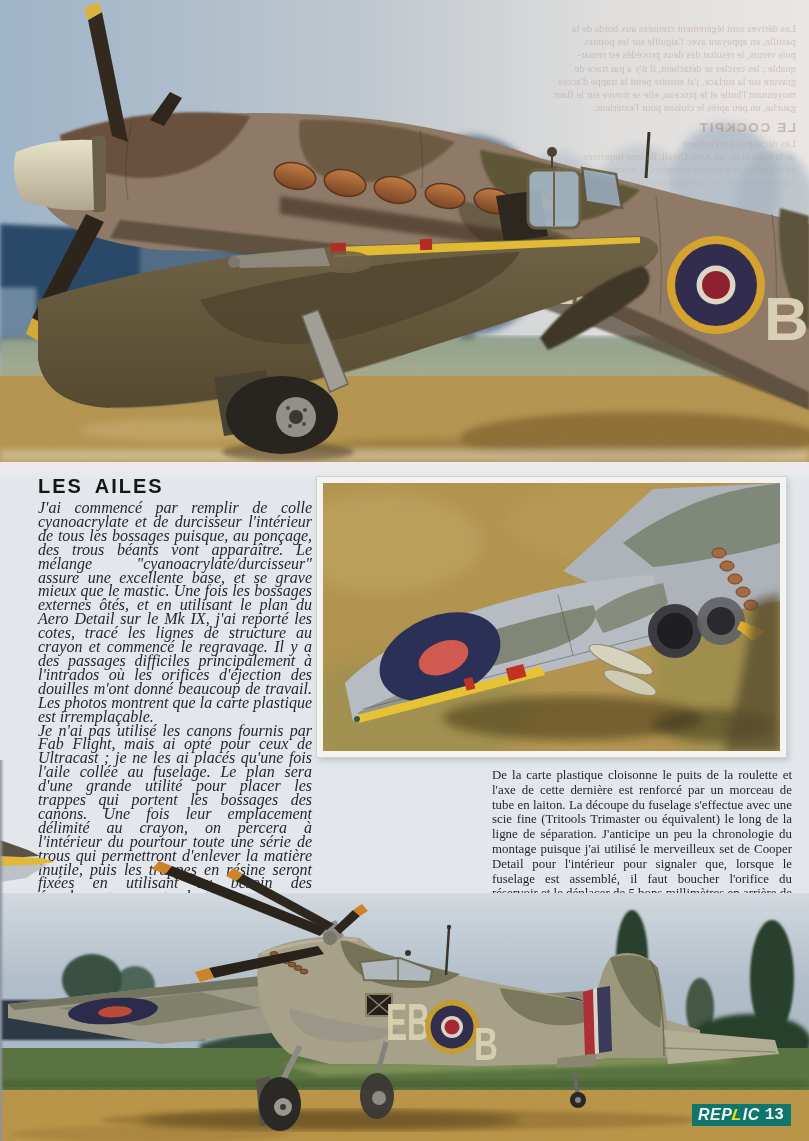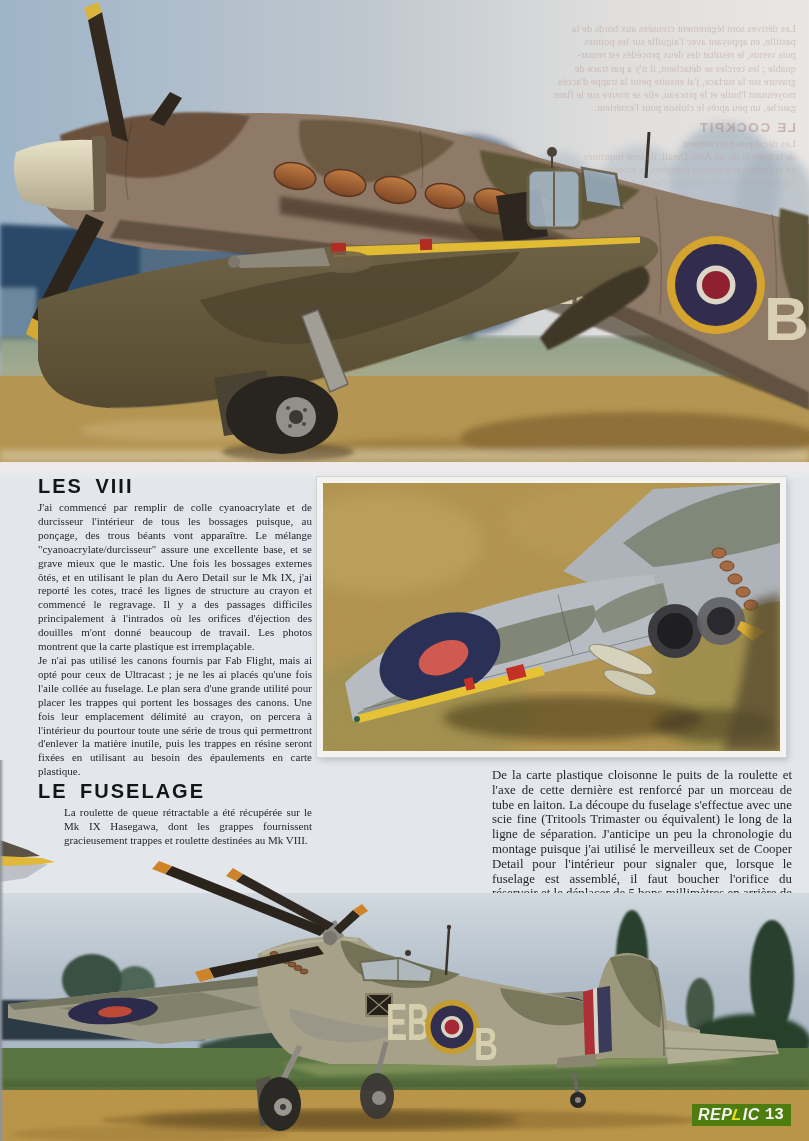--- a/index.html
+++ b/index.html
@@ -26,34 +26,34 @@
              font-size:13.5px;letter-spacing:1.6px;color:#ab8276;margin:7px 0 2px;}
 
   
   .col-left{position:absolute;left:38px;top:474px;width:274px;color:#26262e;}
   .col-right{position:absolute;left:492px;top:768px;width:300px;color:#26262e;}
   h2.head{font-family:"Liberation Sans",sans-serif;font-weight:bold;
           font-size:20px;letter-spacing:2px;word-spacing:5px;color:#151517;
           margin:0 0 4px 0;transform:scaleY(1.04);transform-origin:left top;}
   h2.head.second{}
   .col-left p, .col-right p{margin:0;text-align:justify;}
-  .col-left p{font-size:11px;line-height:13.9px;}
+  .col-left p{font-size:16px;line-height:13.9px;font-style:italic;}
   .col-right p{font-size:12.9px;line-height:14.8px;}
   .fus-spacer{float:left;width:26px;height:44px;}
 
   
   .wingtip-frag{position:absolute;left:0;top:838px;width:62px;height:52px;}
 
   
   .gutter{position:absolute;left:0;top:760px;width:4px;bottom:0;
           background:linear-gradient(to right,#8d939c,rgba(141,147,156,0));}
 
   
   .replic-badge{position:absolute;left:692px;top:1104px;height:22px;
-                background:#4d7c0f;display:flex;align-items:center;
+                background:#0f766e;display:flex;align-items:center;
                 padding:0 7px 0 6px;gap:5px;}
   .replic-word{font-family:"Liberation Sans",sans-serif;font-weight:bold;
                font-style:italic;font-size:16px;letter-spacing:.5px;color:#f4f2ee;
                display:inline-flex;}
   .replic-word .l-yellow{color:#ecdc1e;transform:skewX(-8deg);}
   .replic-num{font-family:Liberation Mono, monospace;font-weight:bold;
               font-size:16px;color:#f4f2ee;}
 </style>
 </head>
 <body>
@@ -226,21 +226,21 @@
       <div>Les décalques proviennent</div>
       <div>de la boîte et du set Aero Detail, ils sont imprimés</div>
       <div>en lui-même et s'avèrent complets, le montage est rapide.</div>
       <div>La couleur est le vert intérieur des cockpits</div>
     </div>
   </div>
 
   <div class="paper-band"></div>
 
   <div class="col-left">
-    <h2 class="head">LES VIII</h2>
+    <h2 class="head">LES AILES</h2>
     <p>J'ai commencé par remplir de colle cyanoacrylate et de durcisseur l'intérieur de tous les bossages puisque, au ponçage, des trous béants vont apparaître. Le mélange "cyanoacrylate/durcisseur" assure une excellente base, et se grave mieux que le mastic. Une fois les bossages externes ôtés, et en utilisant le plan du Aero Detail sur le Mk IX, j'ai reporté les cotes, tracé les lignes de structure au crayon et commencé le regravage. Il y a des passages difficiles principalement à l'intrados où les orifices d'éjection des douilles m'ont donné beaucoup de travail. Les photos montrent que la carte plastique est irremplaçable.</p>
     <p>Je n'ai pas utilisé les canons fournis par Fab Flight, mais ai opté pour ceux de Ultracast ; je ne les ai placés qu'une fois l'aile collée au fuselage. Le plan sera d'une grande utilité pour placer les trappes qui portent les bossages des canons. Une fois leur emplacement délimité au crayon, on percera à l'intérieur du pourtour toute une série de trous qui permettront d'enlever la matière inutile, puis les trappes en résine seront fixées en utilisant au besoin des épaulements en carte plastique.</p>
     <h2 class="head second">LE FUSELAGE</h2>
     <p><span class="fus-spacer"></span><span>La roulette de queue rétractable a été récupérée sur le Mk IX Hasegawa, dont les grappes fournissent gracieusement trappes et roulette destinées au Mk VIII.</span></p>
   </div>
 
   <div class="wingtip-frag">
     <svg width="62" height="52" viewBox="0 0 62 52">
       <defs>
           <filter id="wf1">

